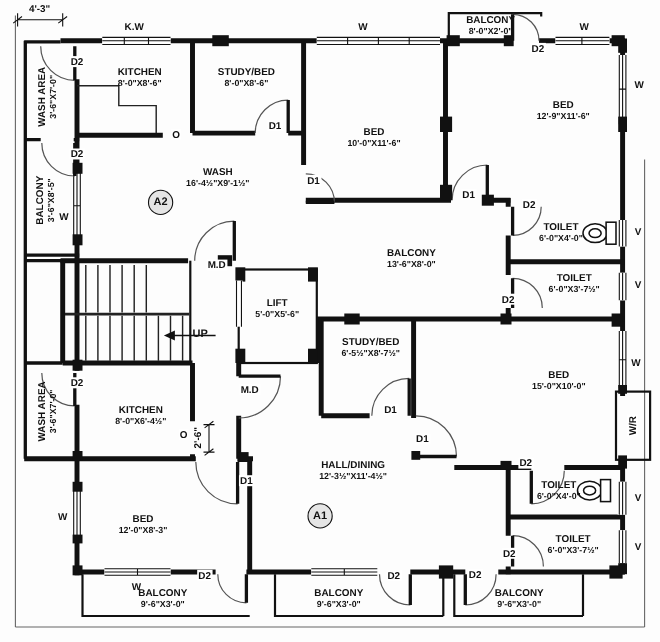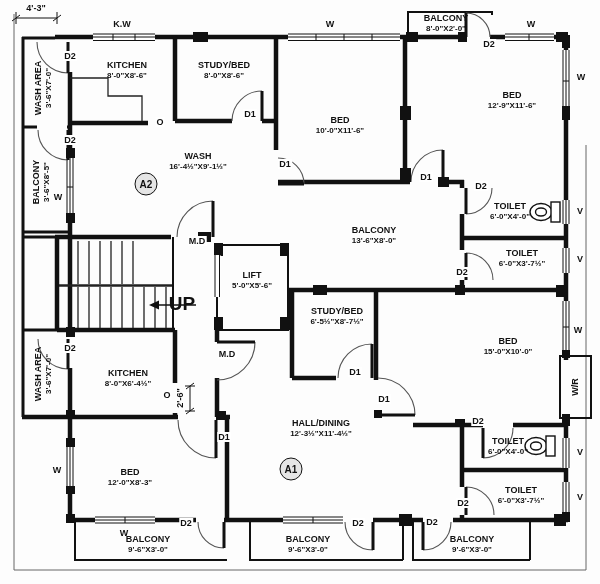--- a/index.html
+++ b/index.html
@@ -11,21 +11,21 @@
      font-family:"Liberation Sans",sans-serif;}
   .lbl{position:absolute;transform:translate(-50%,-50%);text-align:center;color:#111;
      font-weight:bold;white-space:nowrap;z-index:3;line-height:1.2;}
   .lbl .rname{font-size:9px;}
   .lbl .rsize{font-size:8px;}
   .lbl.vert{transform:translate(-50%,-50%) rotate(-90deg);}
   .tag{position:absolute;transform:translate(-50%,-50%);font-weight:bold;font-size:9px;
      color:#111;background:#fff;padding:0 1px;z-index:4;white-space:nowrap;}
   .tag.nobg{background:transparent;}
   .tag.vert{transform:translate(-50%,-50%) rotate(-90deg);}
-  .tag.big{font-size:19px;}
+  .tag.big{font-size:10px;}
   .circle{position:absolute;width:21px;height:21px;border:1.7px solid #111;border-radius:50%;
      transform:translate(-50%,-50%);font-weight:bold;font-size:10px;line-height:21px;
      text-align:center;color:#111;background:#e5e5e5;z-index:4;}
 </style>
 </head>
 <body>
 
 <div id="plan">
 
 <svg width="600" height="584" viewBox="0 0 600 584">

